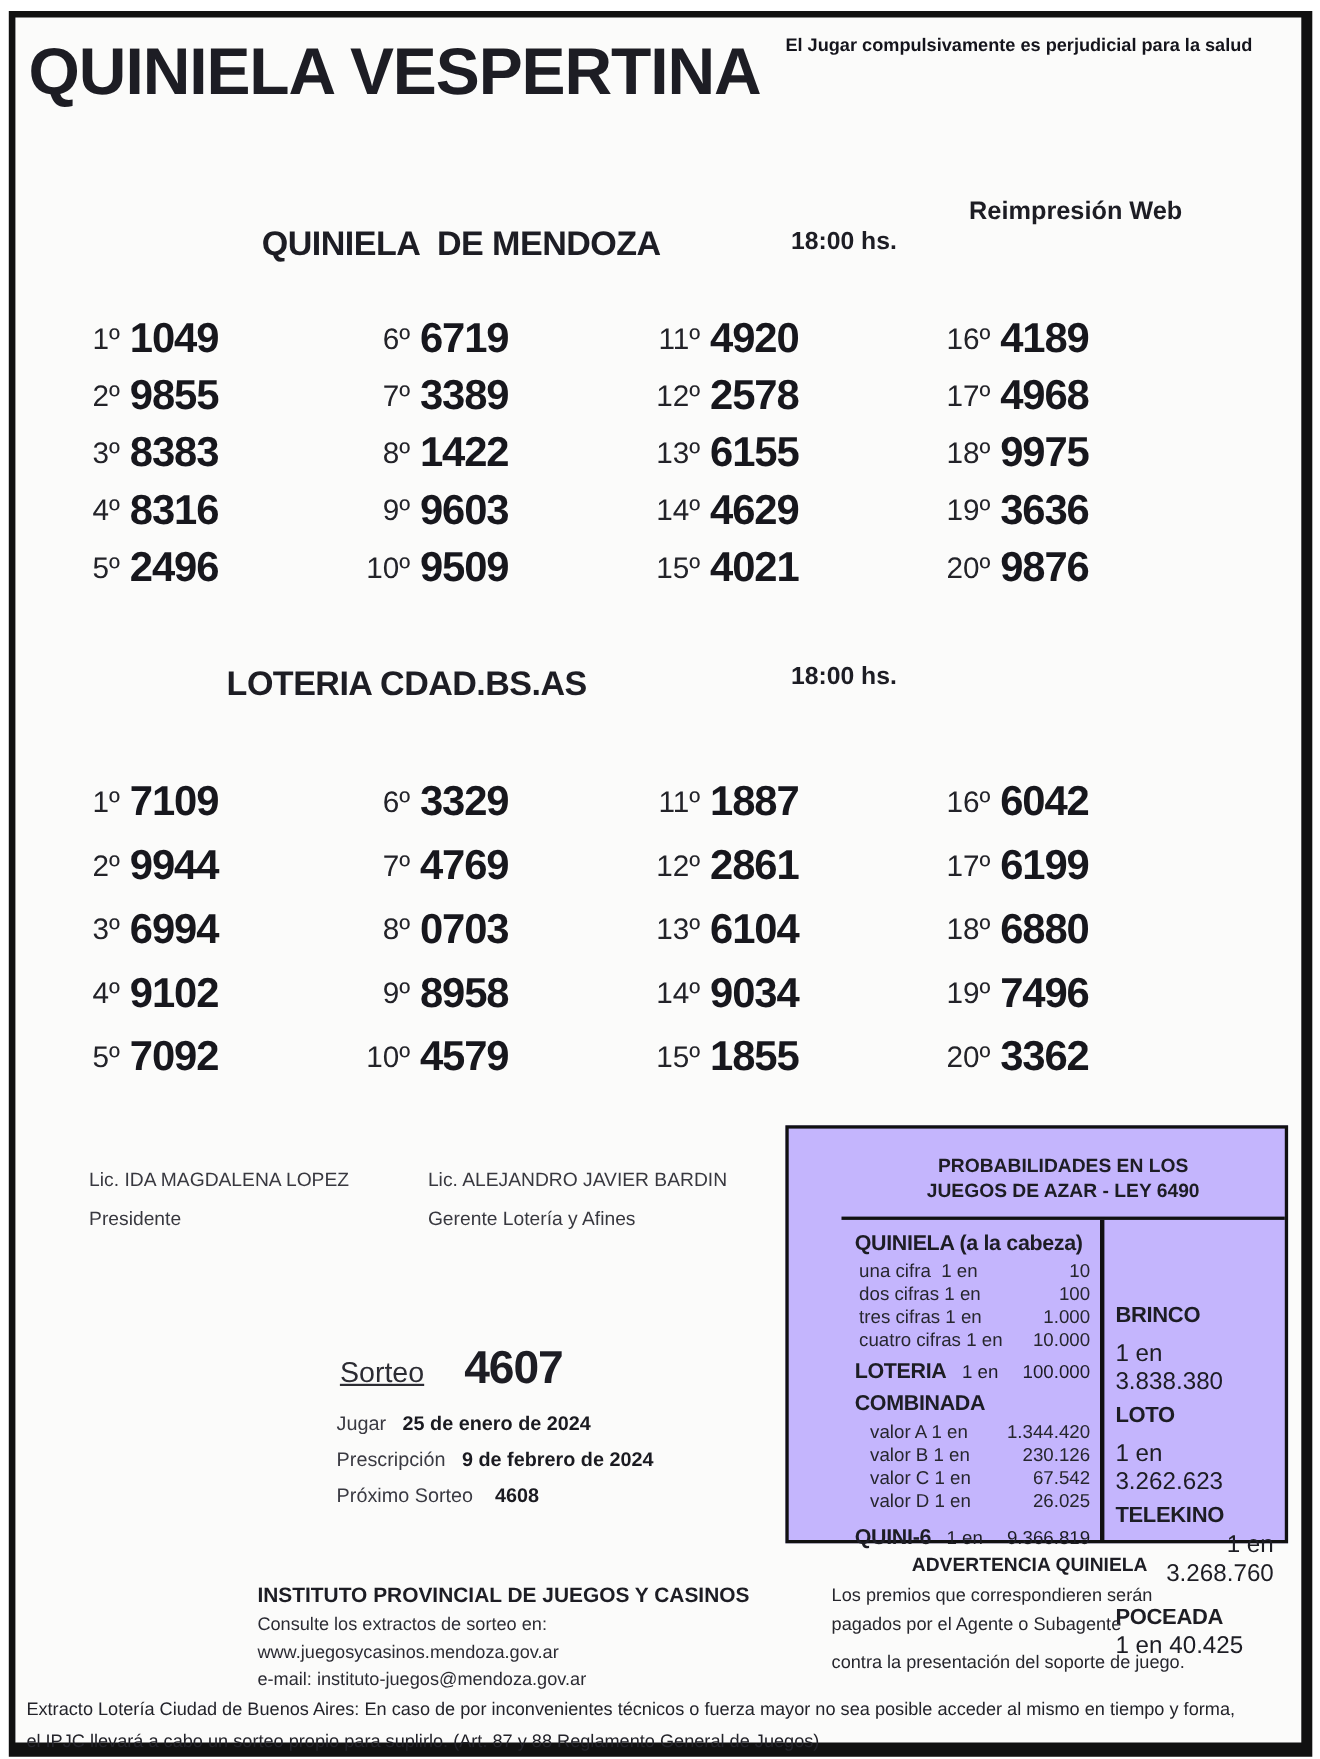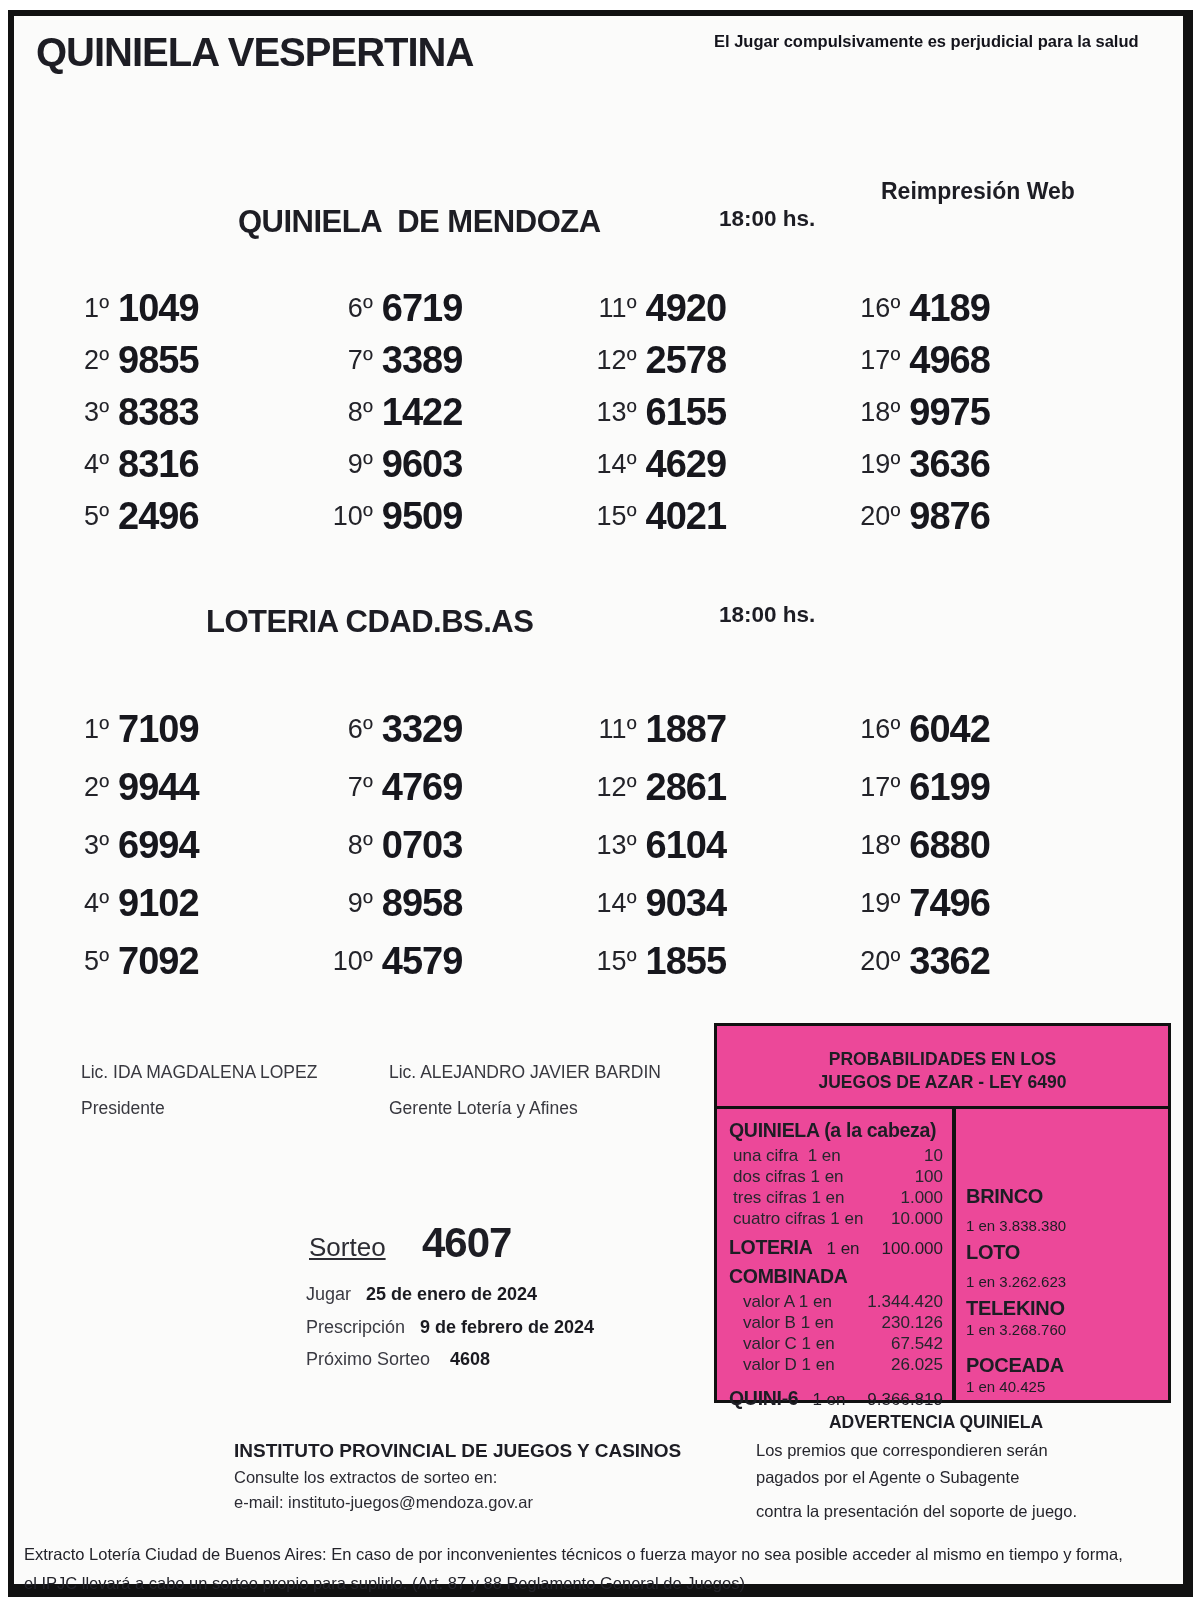--- a/index.html
+++ b/index.html
@@ -9,21 +9,21 @@
   .sheet {
     position:absolute; left:8px; top:10px; width:1185px; height:1587px;
     background:#fbfbfa;
     border:6px solid #111;
     border-right-width:10px;
     border-bottom-width:13px;
   }
   .abs { position:absolute; }
 
   
-  .main-title { left:22px; top:14px; font-size:40px; font-weight:bold; letter-spacing:-1px; white-space:pre; }
+  .main-title { left:12px; top:14px; font-size:60px; font-weight:bold; letter-spacing:-1px; white-space:pre; }
   .health-warning { left:700px; top:16px; width:460px; font-size:16.5px; font-weight:bold; color:#14141c; }
   .reprint { left:867px; top:162px; font-size:23px; font-weight:bold; }
 
   .draw-title { font-size:31px; font-weight:bold; white-space:pre; letter-spacing:-0.5px; }
   .draw-time { font-size:22.5px; font-weight:bold; }
 
   
   .results-grid {
     display:grid;
     grid-template-rows:repeat(5,52px);
@@ -40,21 +40,21 @@
   .official-name { font-size:17.5px; color:#38383f; }
   .official-role { font-size:17.5px; color:#38383f; }
 
   
   .sorteo-label { font-size:26px; color:#2c2c33;text-decoration:underline; }
   .sorteo-number { font-size:42px; font-weight:bold; letter-spacing:-1px; }
   .meta-label { font-size:18px; color:#3a3a42; }
   .meta-value { font-size:18px; font-weight:bold; color:#1a1a20; }
 
   
-  .prob-box { left:700px; top:1007px; width:457px; height:380px; border:3px solid #111; background:#ec4899; }
+  .prob-box { left:700px; top:1007px; width:457px; height:380px; border:3px solid #111; background:#c4b5fd;padding-left:48px; }
   .prob-header { height:83px; border-bottom:3px solid #111; text-align:center; padding-top:22px;
                  font-weight:bold; font-size:17.5px; line-height:23px; }
   .prob-body { display:flex; height:291px; }
   .prob-left { width:235px; padding:10px 9px 0 12px; }
   .prob-divider { width:4px; background:#111; height:100%; }
   .prob-right { flex:1; padding:76px 10px 0 10px; }
 
   .prob-section-title { font-weight:bold; font-size:19.5px; letter-spacing:-0.3px; margin-bottom:3px; }
   .prob-row { display:flex; font-size:17px; line-height:21px; color:#26262d; }
   .prob-row .lbl { padding-left:4px; white-space:pre; }
@@ -63,21 +63,21 @@
   .prob-inline-row { display:flex; align-items:baseline; font-size:17px; }
   .prob-inline-row .name { font-weight:bold; font-size:19.5px; letter-spacing:-0.3px; }
   .prob-inline-row .mid { margin-left:14px; }
   .prob-inline-row .val { margin-left:auto; }
   .row-loteria { margin-top:7px; }
   .row-combinada { margin-top:6px; }
   .row-quini6 { margin-top:12px; }
 
   .game-row { display:flex; flex-wrap:wrap; justify-content:space-between; align-items:flex-start; margin-bottom:7px;flex-direction:column; }
   .game-name { font-weight:bold; font-size:20px; letter-spacing:-0.3px; }
-  .game-value { font-size:15px; margin-top:9px; }
+  .game-value { font-size:22px; margin-top:9px; }
   .game-row:nth-child(3) .game-value { flex-basis:100%; text-align:right; margin-top:1px; }
   .game-row:nth-child(4) { margin-top:16px; }
   .game-row:nth-child(4) .game-value { margin-top:1px; }
 
   
   .institute-name { font-size:19px; font-weight:bold; }
   .institute-line { font-size:16.5px; color:#2b2b33; margin-top:6px; }
 
   
   .adv-title { font-weight:bold; font-size:17.5px; text-align:center; }
@@ -401,20 +401,21 @@
     <span class="game-name">POCEADA</span>
     <span class="game-value">1 en 40.425</span>
   </div>
 </div>
     </div>
   </div>
 
   <div class="abs" style="left:220px; top:1424px; width:470px;">
     <div class="institute-name">INSTITUTO PROVINCIAL DE JUEGOS Y CASINOS</div>
     <div class="institute-line">Consulte los extractos de sorteo en:</div>
+    <div class="institute-line">www.juegosycasinos.mendoza.gov.ar</div>
     <div class="institute-line">e-mail:  instituto-juegos@mendoza.gov.ar</div>
   </div>
 
   <div class="abs" style="left:692px; top:1396px; width:460px;">
     <div class="adv-title">ADVERTENCIA QUINIELA</div>
     <div style="padding-left:50px; margin-top:4px;">
   <div class="adv-line">Los premios que correspondieren serán</div>
 
   <div class="adv-line">pagados por el Agente o Subagente</div>
 

